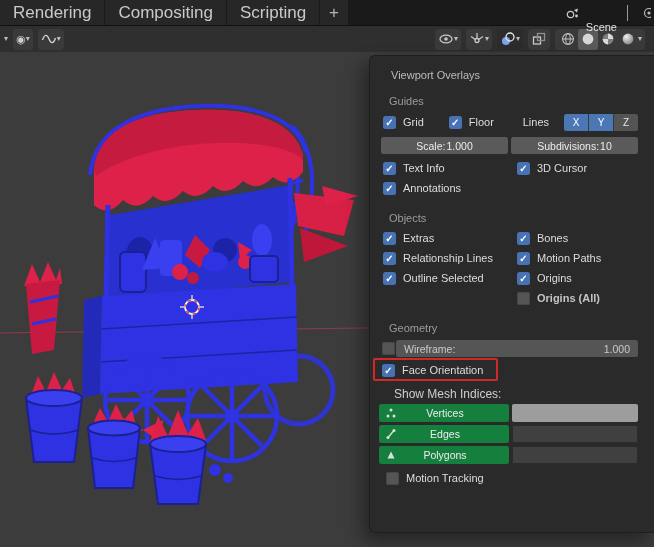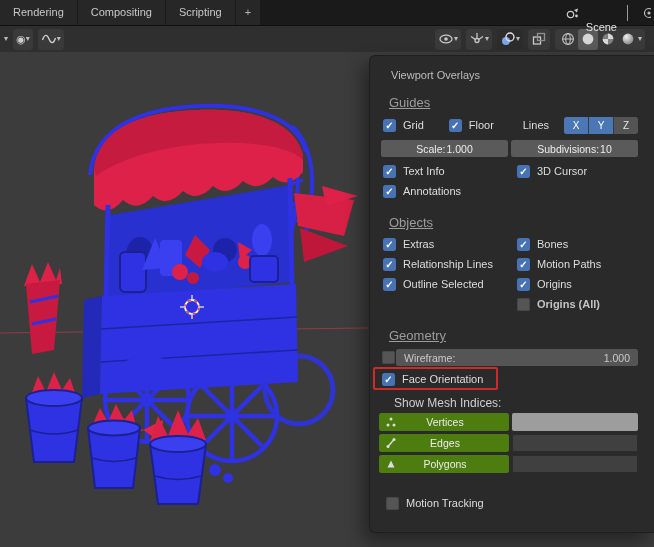--- a/index.html
+++ b/index.html
@@ -3,21 +3,21 @@
 <meta charset="utf-8">
 <style>
   html,body{margin:0;padding:0;background:#111;}
   .app{position:relative;width:654px;height:547px;background:#3c3c3c;overflow:hidden;
        font-family:"Liberation Sans",sans-serif;-webkit-font-smoothing:antialiased;}
 
   
   .topbar{position:absolute;top:0;left:0;right:0;height:25px;background:#1a1a1a;
           display:flex;align-items:stretch;z-index:6;}
   .tabs{display:flex;align-items:stretch;}
-  .tab{padding:0 13px;line-height:25px;font-size:11px;color:#c9c9c9;background:#272727;
+  .tab{padding:0 13px;line-height:25px;font-size:17px;color:#c9c9c9;background:#272727;
        margin-right:1px;cursor:default;white-space:nowrap;}
   .tab.add{padding:0 9px;color:#b5b5b5;}
   .scene-area{margin-left:auto;display:flex;align-items:center;gap:6px;padding-right:3px;}
   .scene-label{font-size:11px;color:#e3e3e3;margin-top:28px;}
   .tb-sep{width:1px;height:16px;background:#9a9a9a;margin:0 5px 0 4px;}
   .icon{display:inline-flex;align-items:center;justify-content:center;line-height:0;}
 
   
   .vheader{position:absolute;top:25px;left:0;right:0;height:27px;background:#2f2f2f;
            border-top:1px solid #101010;box-sizing:border-box;display:flex;align-items:center;
@@ -31,21 +31,21 @@
 
   
   .viewport-svg{position:absolute;left:0;top:0;z-index:1;}
 
   
   .panel{position:absolute;left:369px;top:55px;width:285px;height:478px;
          background:rgba(42,42,42,0.985);border:1px solid #1e1e1e;border-right:none;
          border-radius:6px 0 0 6px;z-index:10;box-shadow:-6px 8px 18px rgba(0,0,0,.4);
          box-sizing:border-box;}
   .panel-title{margin:13px 0 6px 21px;font-size:11px;color:#bcbcbc;}
-  .sechead{font-size:13px;color:#9c9c9c;margin:14px 0 4px 19px;text-decoration:underline;}
+  .sechead{font-size:11px;color:#9c9c9c;margin:14px 0 4px 19px;}
   .row{display:flex;align-items:center;gap:7px;height:20px;}
   .lbl{font-size:11px;color:#dddddd;white-space:nowrap;}
   .lbl.dim{color:#c4c4c4;font-weight:bold;}
   .cb{width:13px;height:13px;border-radius:2.5px;flex:0 0 auto;display:flex;
       align-items:center;justify-content:center;}
   .cb.on{background:#4772b3;}
   .cb.on span{color:#fff;font-size:10px;font-weight:bold;line-height:13px;}
   .cb.off{background:#555;box-shadow:inset 0 0 0 1px #474747;}
   .cb.off span{visibility:hidden;font-size:10px;}
   .guides-row1{padding-left:13px;padding-right:16px;height:22px;}
@@ -66,28 +66,28 @@
   .col-left{width:134px;display:flex;flex-direction:column;}
   .col-right{flex:1;display:flex;flex-direction:column;}
   .wire-row{display:flex;align-items:center;padding-left:12px;padding-right:16px;height:21px;gap:1px;}
   .slider{height:17px;background:#555;border-radius:2.5px;flex:1;display:flex;align-items:center;
           justify-content:space-between;padding:0 8px;font-size:10.5px;color:#c9c9c9;}
   .face-row{position:relative;display:flex;align-items:center;gap:7px;height:22px;padding-left:12px;}
   .annotation{position:absolute;left:3px;top:-1px;width:125px;height:23px;border:2px solid #cf2a2a;
               border-radius:2px;pointer-events:none;box-sizing:border-box;}
   .mi-head{font-size:12px;color:#cfcfcf;margin:6px 0 3px 24px;}
   .mi-row{display:flex;gap:3px;margin:0 16px 3px 9px;height:18px;}
-  .mi-btn{width:130px;background:#4d7c0f;border-radius:2.5px;display:flex;align-items:center;
+  .mi-btn{width:130px;background:#15803d;border-radius:2.5px;display:flex;align-items:center;
           font-size:10.5px;color:#ececec;}
   .mi-btn .icon{width:15px;margin-left:4px;}
   .mi-label{flex:1;text-align:center;margin-right:17px;}
   .mi-box{flex:1;border-radius:2px;}
   .box-light{background:#9d9d9d;}
   .box-dark{background:#404040;box-shadow:inset 0 0 0 1px #2b2b2b;}
-  .motion-row{padding-left:16px;margin-top:20px;}
+  .motion-row{padding-left:16px;margin-top:4px;}
 </style>
 </head>
 <body>
 
 <div class="app">
 
   <svg class="viewport-svg" width="654" height="547" viewBox="0 0 654 547">
 
     <line x1="0" y1="333" x2="654" y2="324" stroke="#a33a4a" stroke-width="1.2" opacity="0.85"></line>
 

